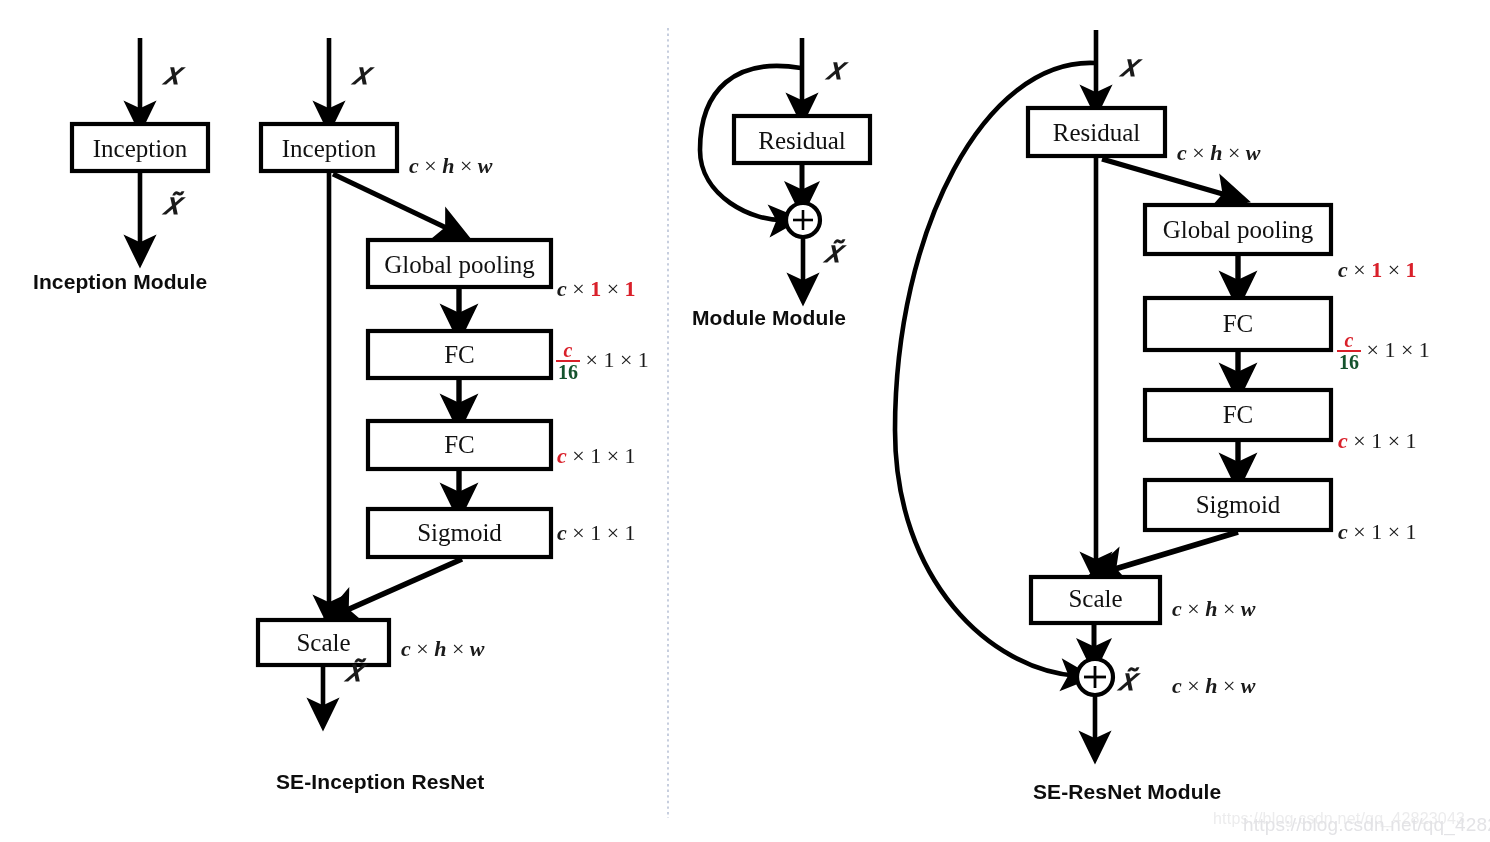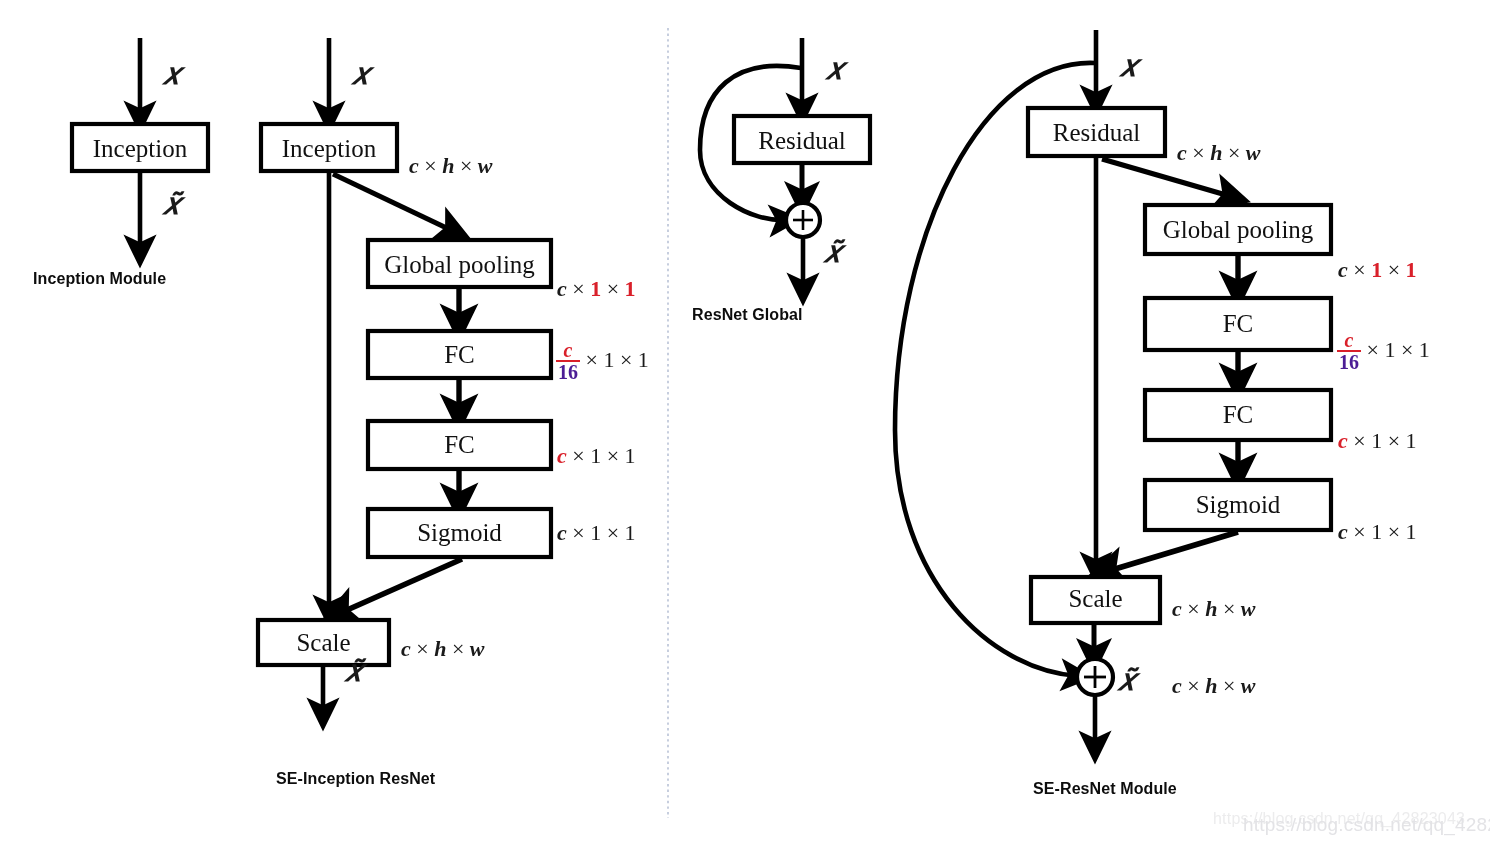--- a/index.html
+++ b/index.html
@@ -27,21 +27,21 @@
     font-size: 25px;
     color: #111111;
     white-space: nowrap;
     text-align: center;
     line-height: 1;
   }
   .module-title {
     position: absolute;
     font-family: "Liberation Sans", sans-serif;
     font-weight: bold;
-    font-size: 16px;
+    font-size: 21px;
     color: #0d0d0d;
     white-space: nowrap;
     letter-spacing: .1px;
   }
   .var-label {
     position: absolute;
     font-family: "Liberation Serif", serif;
     font-style: italic;
     font-weight: bold;
     font-size: 31px;
@@ -84,21 +84,21 @@
     border-bottom: 2.5px solid #d9202a;
     padding: 0 2px;
     font-style: italic;
     font-weight: bold;
     color: #d9202a;
   }
   .frac .den {
     display: block;
     padding: 0 2px;
     font-weight: bold;
-    color: #4c1d95;
+    color: #14532d;
   }
   .watermark {
     position: absolute;
     font-family: "Liberation Sans", sans-serif;
     font-size: 19px;
     color: #e3e3e6;
     white-space: nowrap;
     letter-spacing: .2px;
   }
   .watermark.faint {
@@ -242,21 +242,21 @@
 <div class="dim" style="left:401px; top:638px;">
   <i>c</i> × <i>h</i> × <i>w</i>
 </div>
 
 <div class="var-label" style="left:345px; top:655px;">𝑥̃</div>
 <div class="module-title" style="left:276px; top:770px;">SE-Inception ResNet</div>
 
 <div class="var-label" style="left:826px; top:53px;">𝑥</div>
 <div class="node-label" style="left:734px; top:128px; width:136px;">Residual</div>
 <div class="var-label" style="left:824px; top:236px;">𝑥̃</div>
-<div class="module-title" style="left:692px; top:306px;">ResNet Global</div>
+<div class="module-title" style="left:692px; top:306px;">Module Module</div>
 
 <div class="var-label" style="left:1120px; top:50px;">𝑥</div>
 
 <div class="node-label" style="left:1028px; top:120px; width:137px;">Residual</div>
 <div class="dim" style="left:1177px; top:142px;">
   <i>c</i> × <i>h</i> × <i>w</i>
 </div>
 
 <div class="node-label" style="left:1145px; top:217px; width:186px;">Global pooling</div>
 <div class="dim" style="left:1338px; top:259px;">

